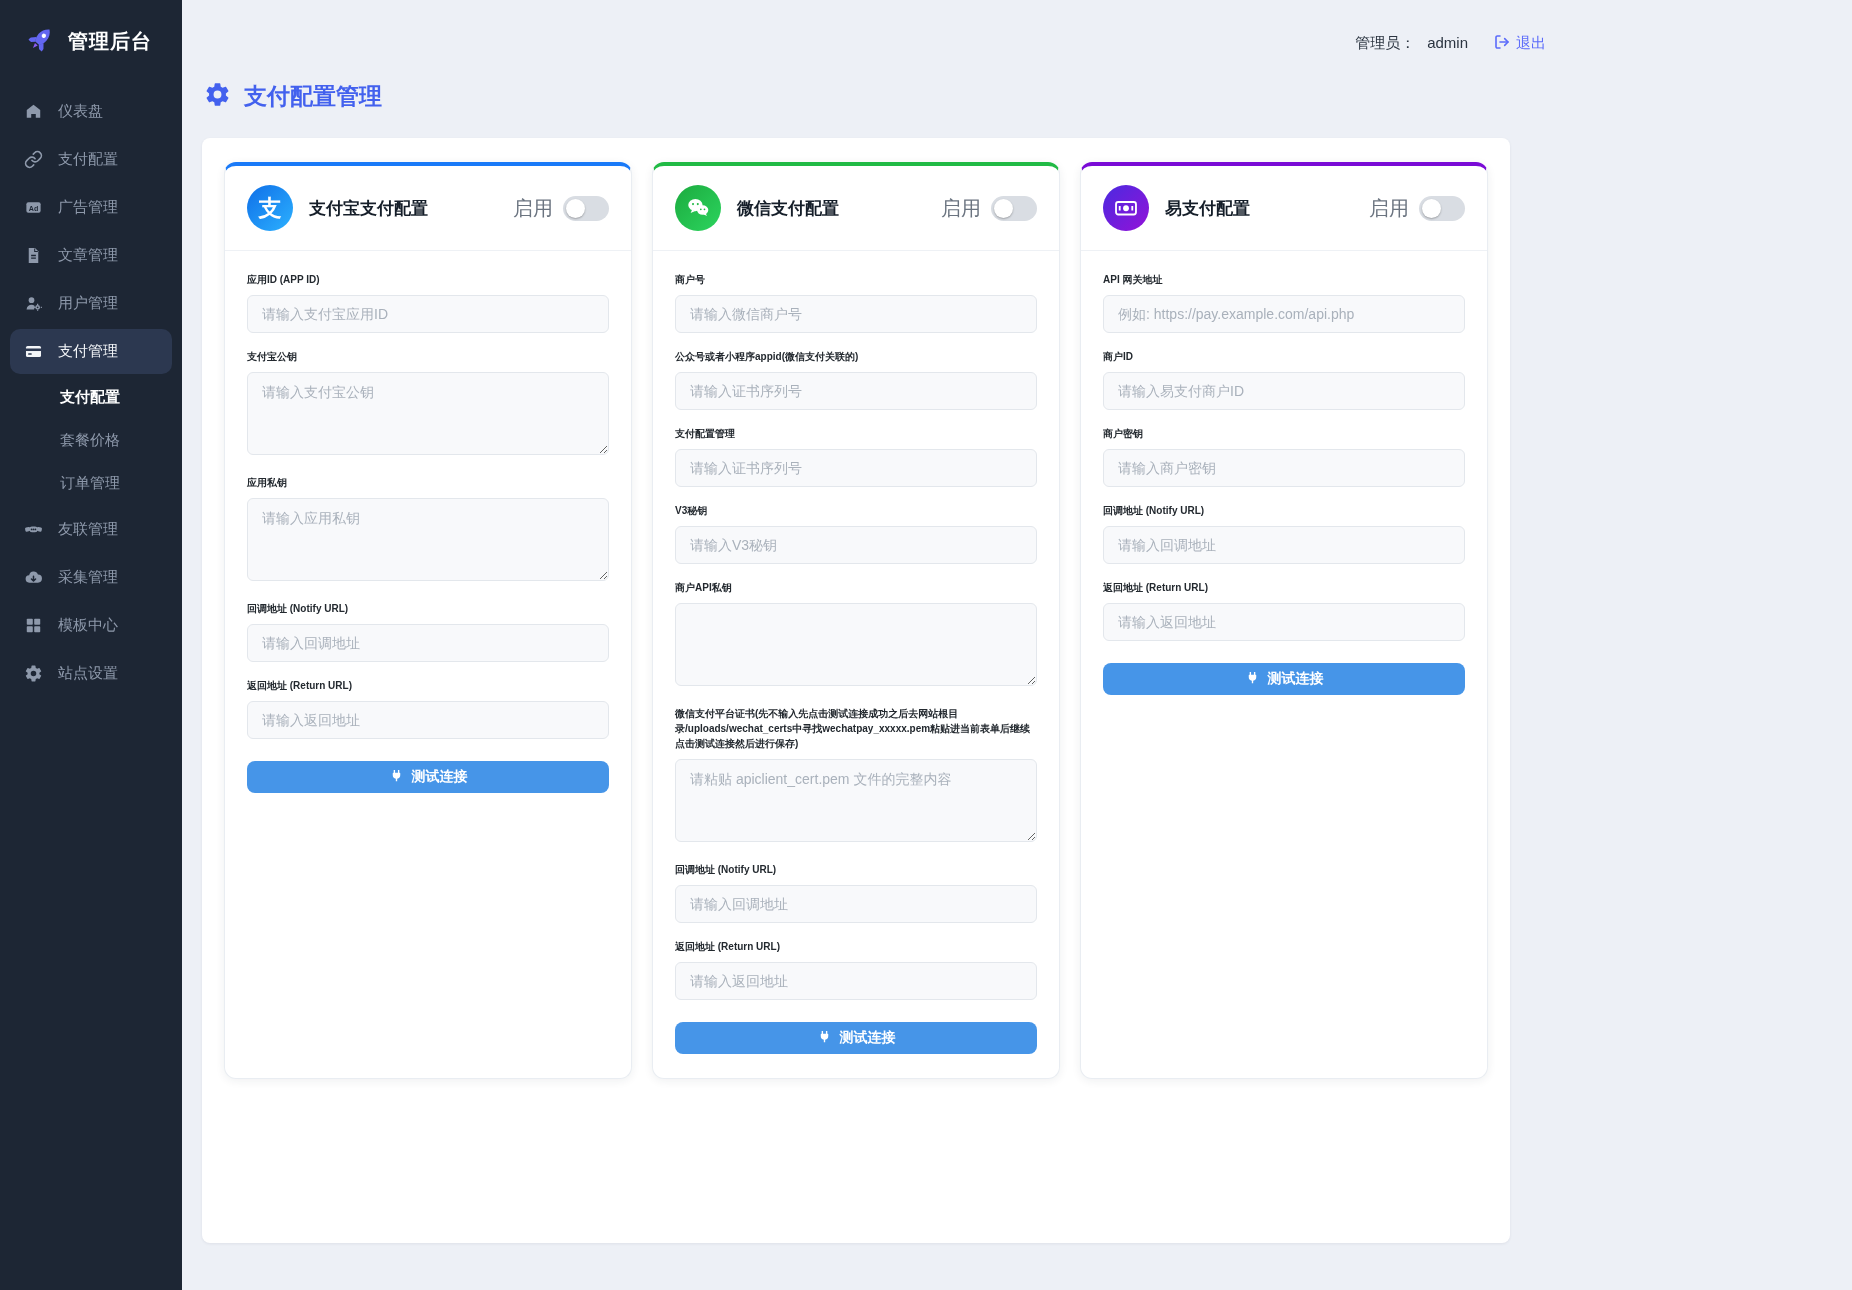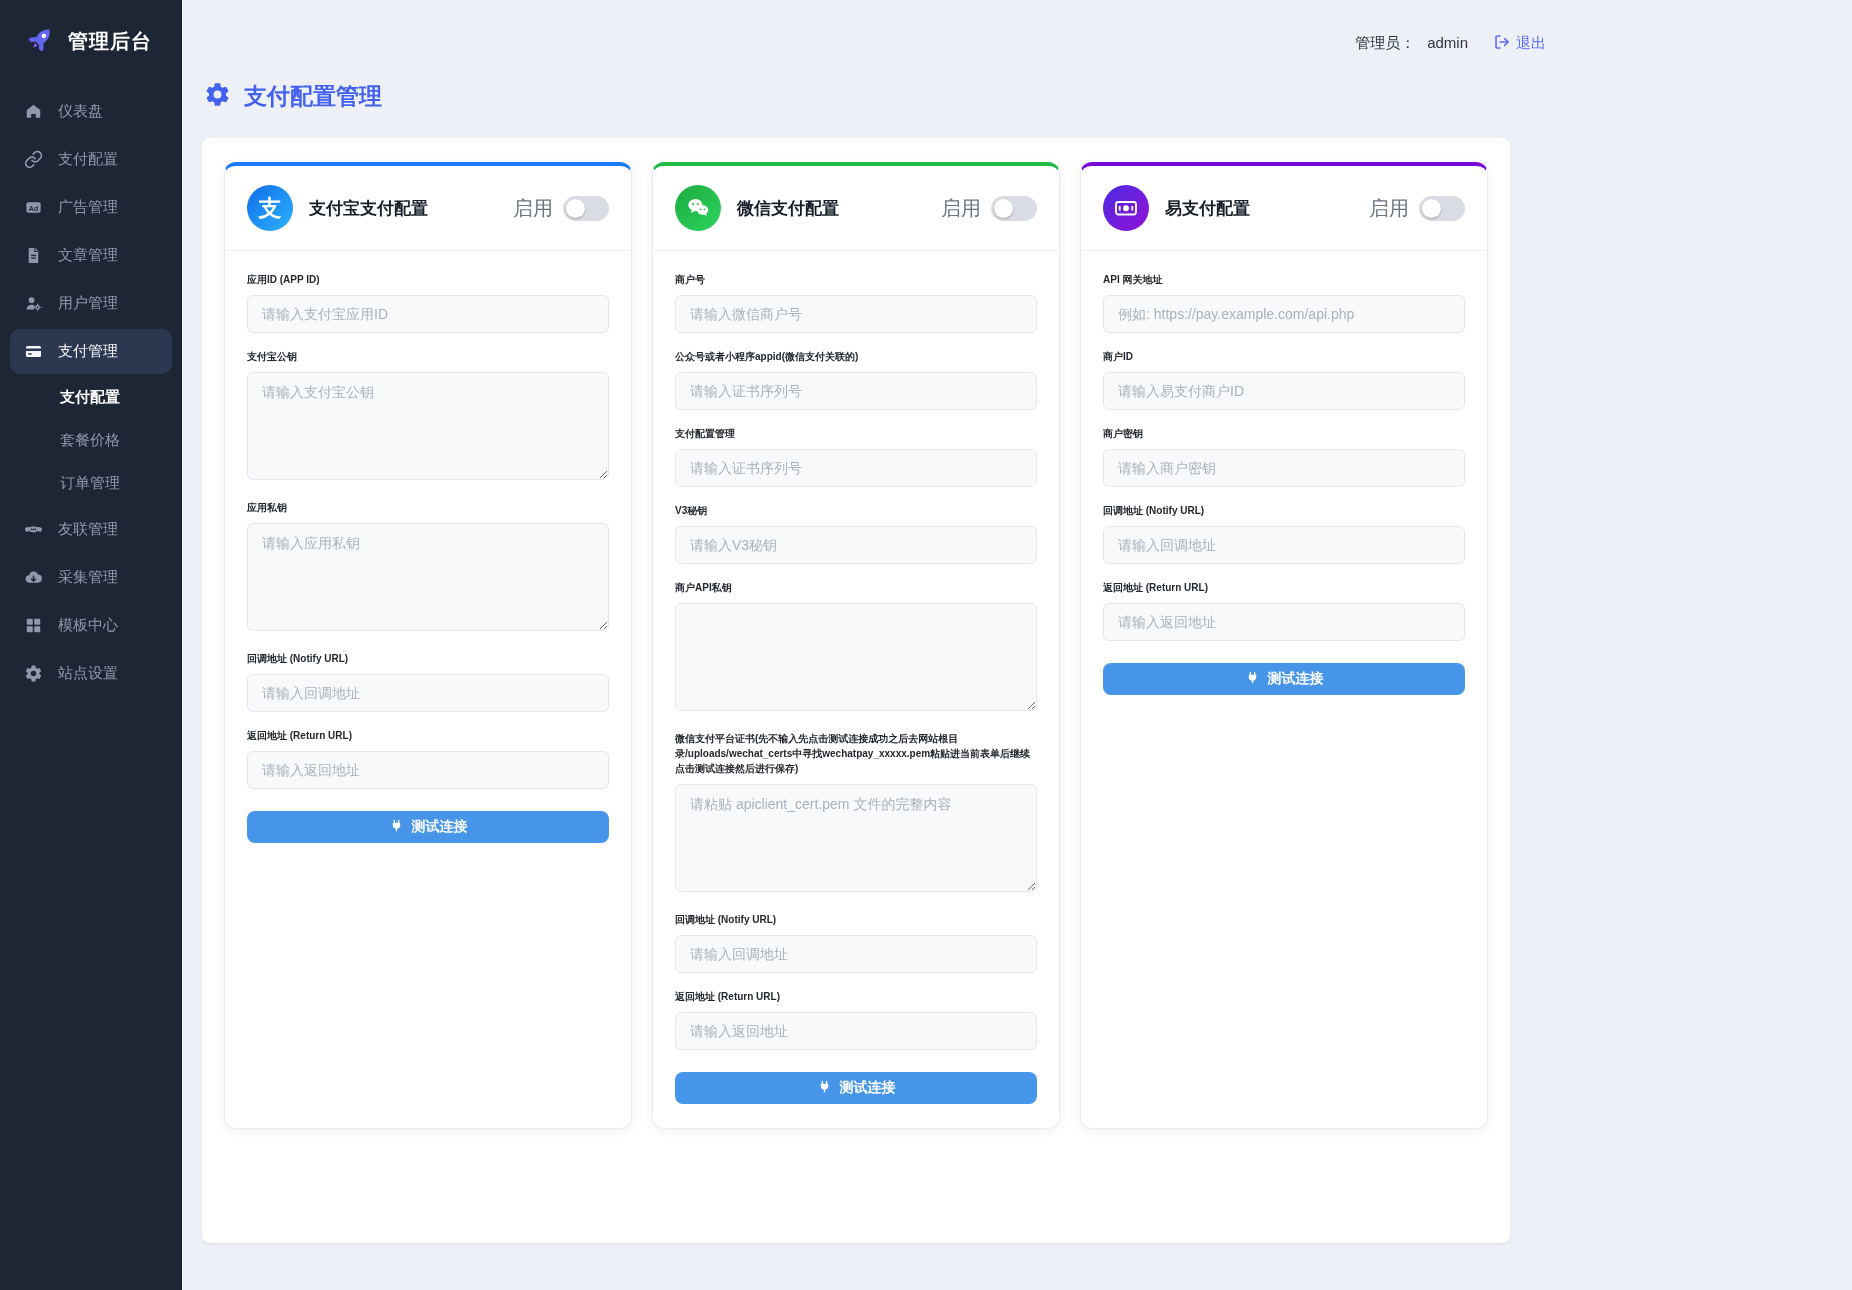--- a/index.html
+++ b/index.html
@@ -50,21 +50,21 @@
   .toggle { width:46px; height:25px; border-radius:13px; background:#d9dde3; position:relative; cursor:pointer; flex-shrink:0; }
   .toggle .knob { position:absolute; left:3px; top:3px; width:19px; height:19px; border-radius:50%;
                   background:#fff; box-shadow:0 1px 2px rgba(0,0,0,.28); }
 
   .card-body { padding:21px 22px 24px; display:flex; flex-direction:column; flex:1; }
   .fgroup { margin-bottom:16px; }
   .flabel { font-size:10px; font-weight:600; color:#23292f; line-height:1.5; margin-bottom:8px; }
   .finput, .ftext { width:100%; background:#f8f9fb; border:1px solid #e3e7ec; border-radius:6px;
                     font-size:14px; color:#333; padding:10px 14px; font-family:inherit; outline:none; }
   .finput { height:38px; }
-  .ftext { height:108px; resize:vertical; line-height:1.4; }
+  .ftext { height:83px; resize:vertical; line-height:1.4; }
   .finput::placeholder, .ftext::placeholder { color:#a9b1bb; opacity:1; }
   .test-btn { margin-top:6px; height:32px; border:none; border-radius:8px; background:#4695e8; color:#ffffff;
               font-size:14px; font-weight:bold; font-family:inherit; display:flex; align-items:center;
               justify-content:center; gap:8px; cursor:pointer; }
   .test-btn svg { width:15px; height:15px; }
 </style>
 </head>
 <body>
 
 <aside class="sidebar">

